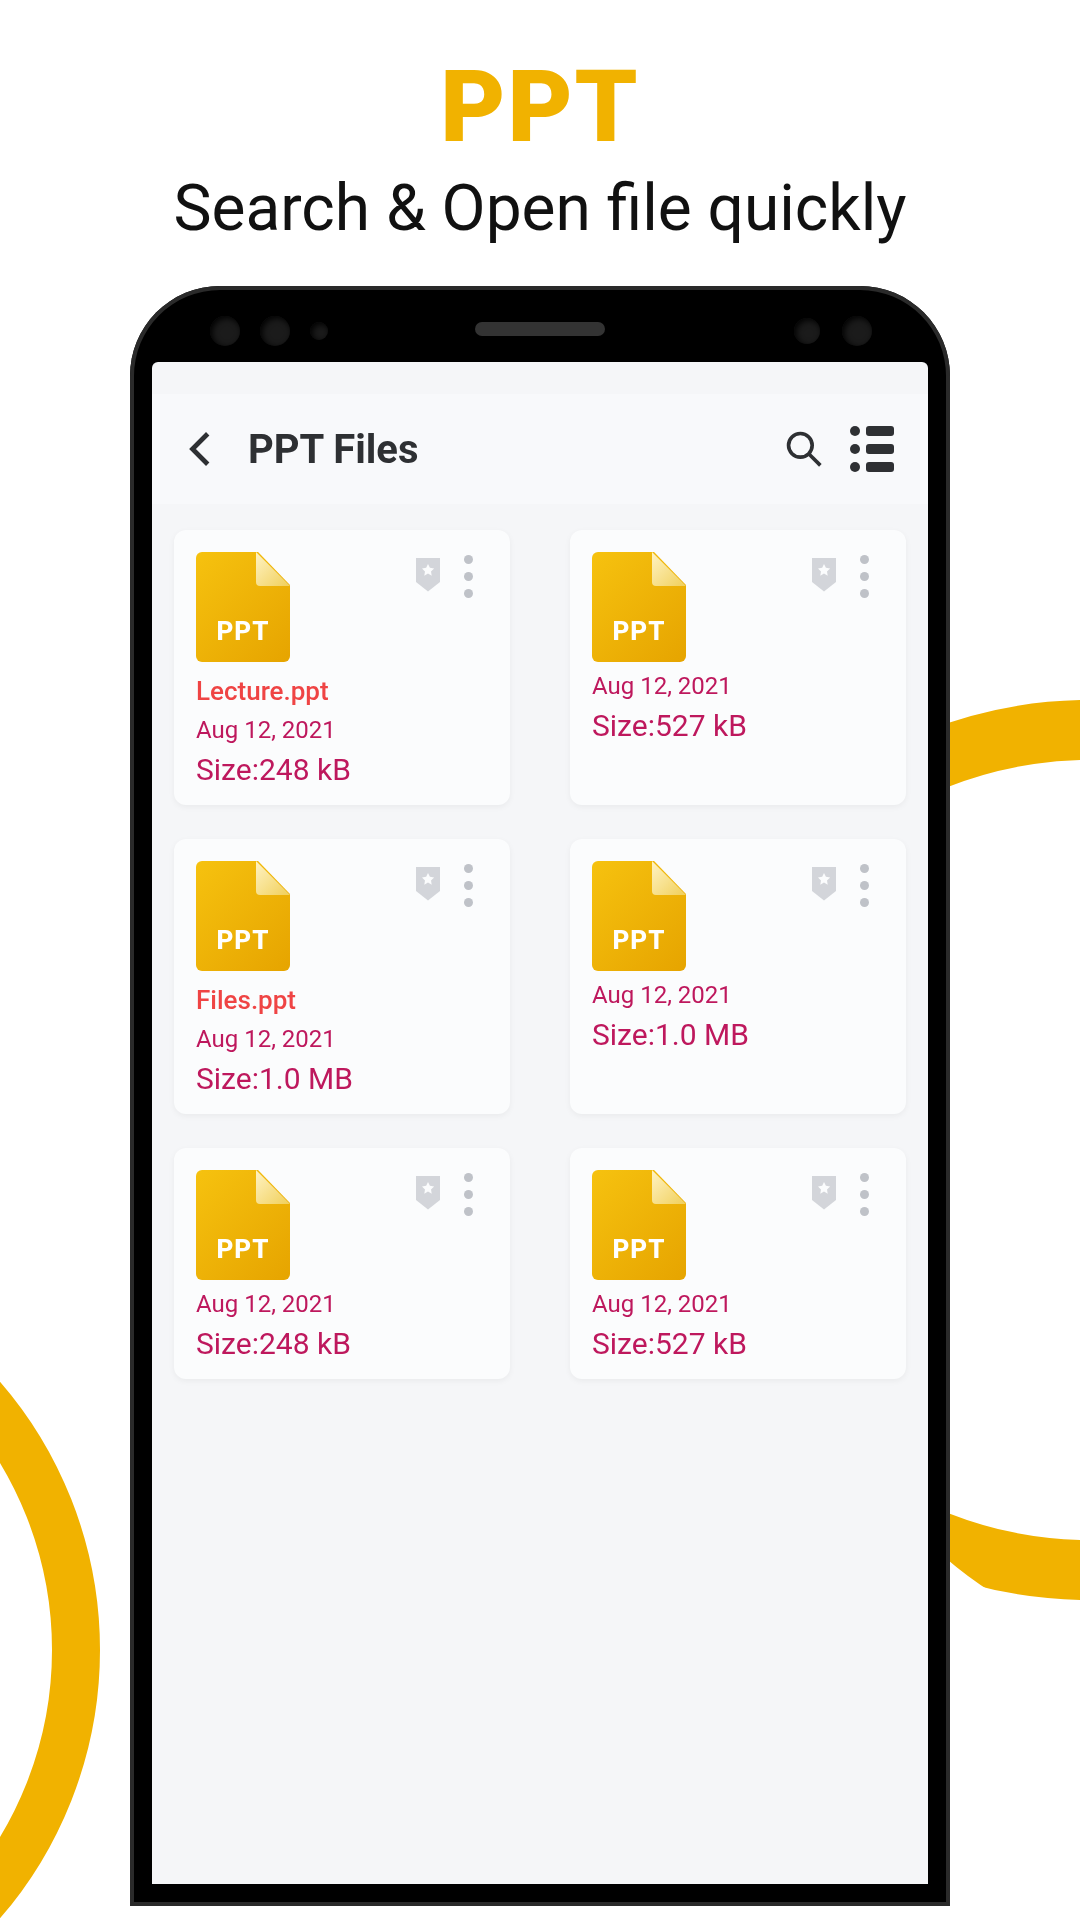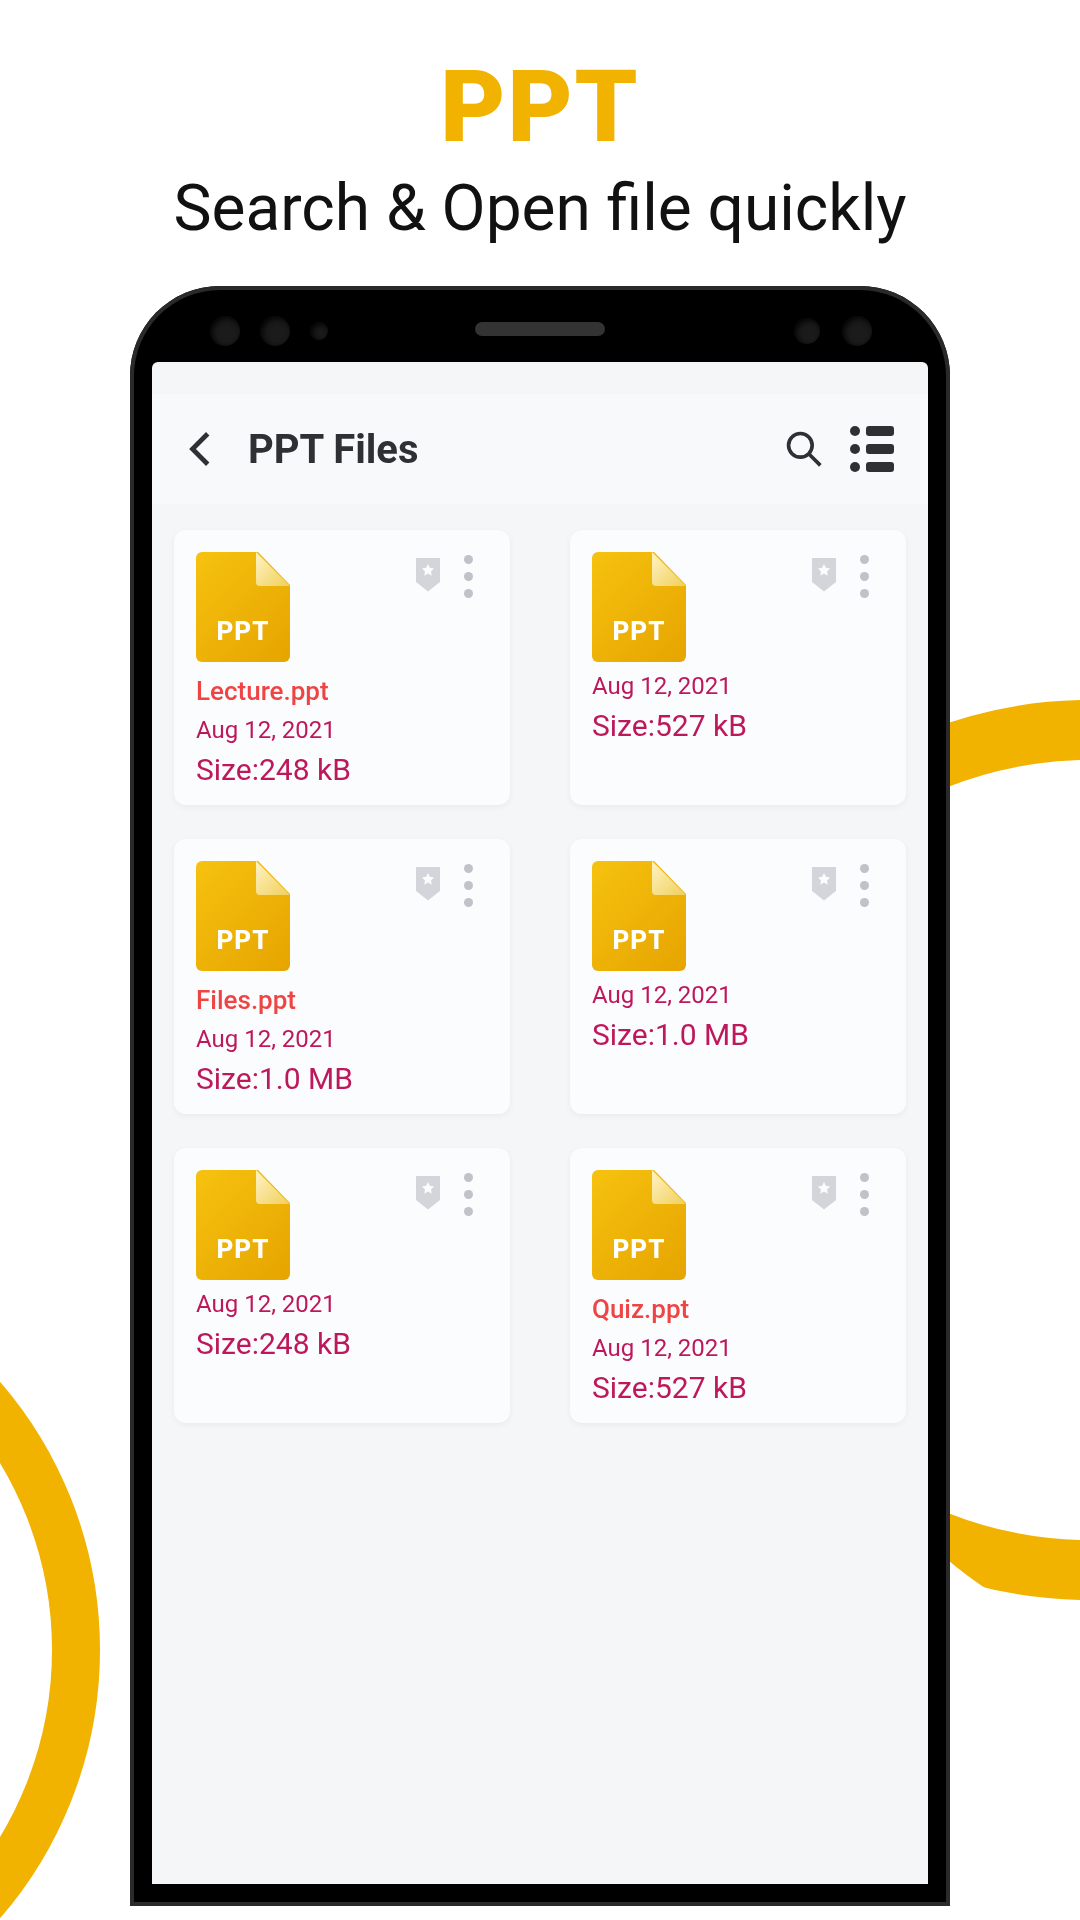--- a/index.html
+++ b/index.html
@@ -374,20 +374,19 @@
                 <path d="M2 0h20v20l-10 8-10-8z"></path>
                 <path d="M12 5l1.6 3.2 3.5.5-2.6 2.5.6 3.5L12 13l-3.1 1.7.6-3.5L7 8.7l3.5-.5z" fill="#fbfcfd"></path>
               </svg>
       </div>
       <div class="more-btn">
         <span class="d"></span>
         <span class="d"></span>
         <span class="d"></span>
       </div>
     </div>
-    <div class="fname">Quiz.ppt</div>
     <div class="fdate">Aug 12, 2021</div>
     <div class="fsize">Size:527 kB</div>
   </div>
 </div>
 
   </div>
 </div>
 
 </body></html>

